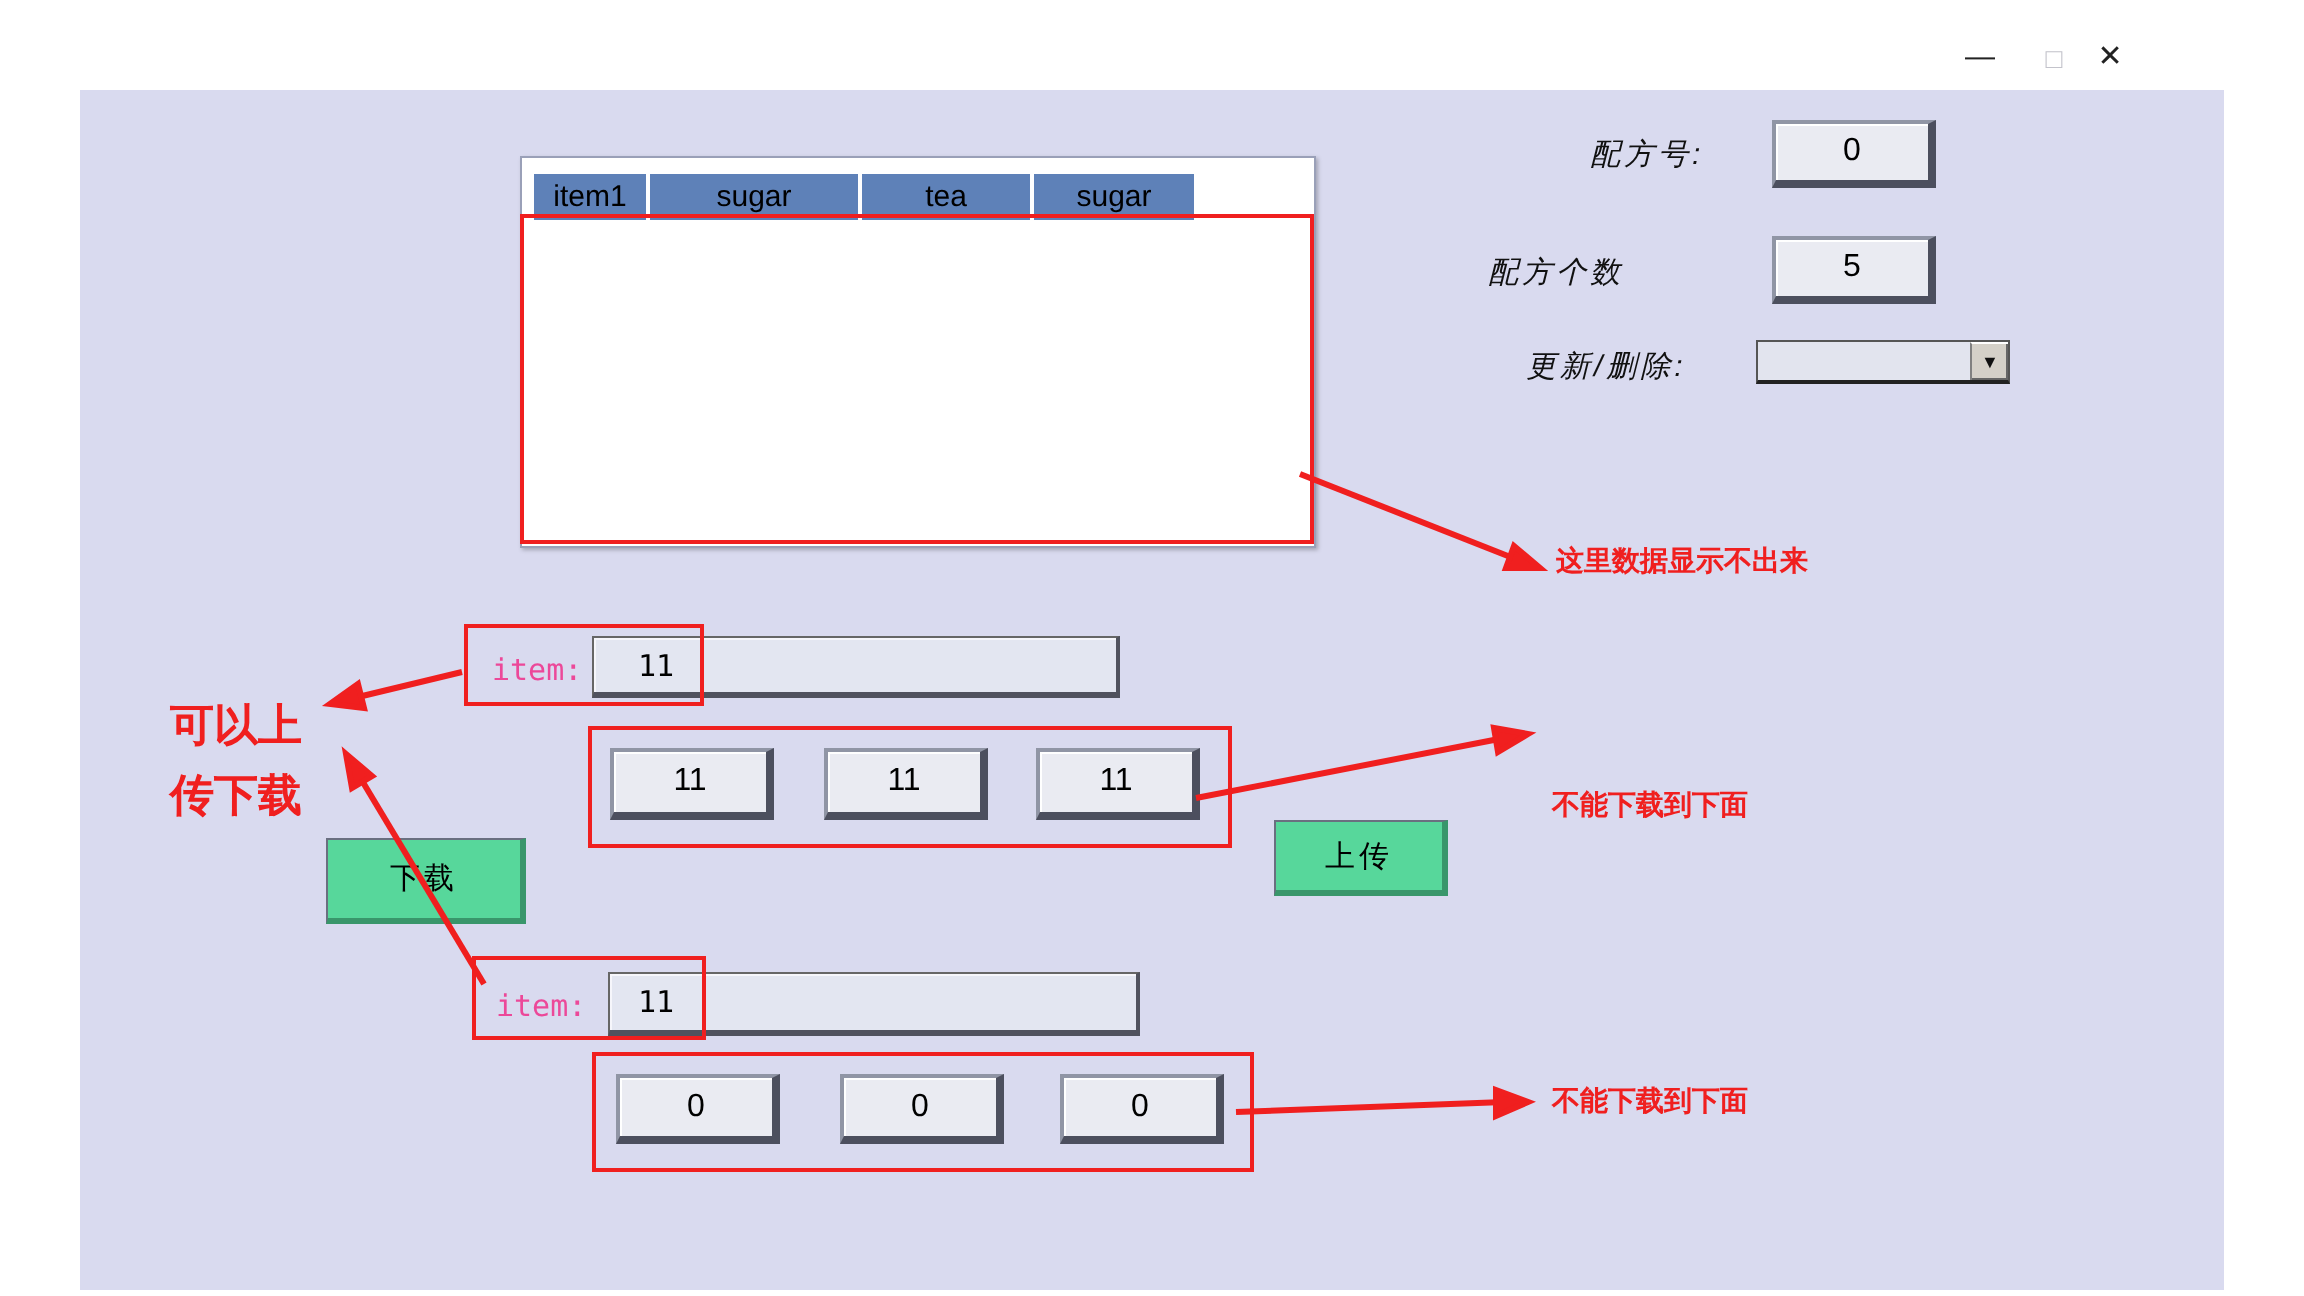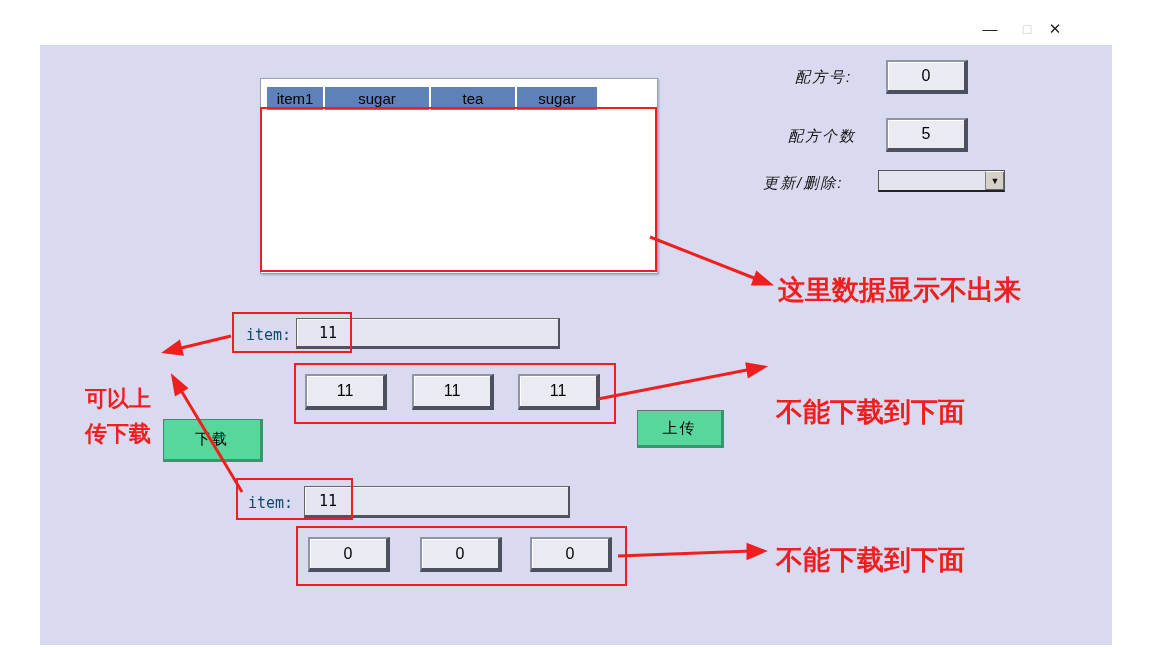--- a/index.html
+++ b/index.html
@@ -48,21 +48,21 @@
   }
 
   
   .lbl {
     position: absolute; font-size: 15px; color: #111; letter-spacing: 2px;
     white-space: nowrap;
     font-style: italic;
   }
   .mono-label {
     position: absolute; font-family: "DejaVu Sans Mono", monospace;
-    font-size: 15px; color: #0c4a6e; white-space: nowrap;
+    font-size: 15px; color: #ec4899; white-space: nowrap;
   }
 
   
   .field3d {
     position: absolute; background: #eaebf2;
     border: 2px solid #9095a5;
     border-right: 4px solid #4c4f5e;
     border-bottom: 4px solid #4c4f5e;
     box-shadow: inset 1px 1px 0 #ffffff;
     display: flex; align-items: center; justify-content: center;
@@ -96,24 +96,24 @@
   .btn-green {
     position: absolute; background: #57d79b;
     border: 1px solid #6a6f80; border-right: 3px solid #39966b; border-bottom: 3px solid #39966b;
     display: flex; align-items: center; justify-content: center;
     font-size: 15px; color: #000; letter-spacing: 2px; cursor: pointer;
   }
 
   
   .ann-rect { position: absolute; border: 2px solid #f01f1f; pointer-events: none; }
   .note {
-    position: absolute; color: #f01f1f; font-size: 27px; font-weight: bold;
+    position: absolute; color: #f01f1f; font-size: 14px; font-weight: bold;
     white-space: nowrap;
   }
-  .note-small-line { line-height: 35px; font-size: 22px; margin-top: 36px; }
+  .note-small-line { line-height: 35px; font-size: 22px; }
   .arrow-layer {
     position: absolute; left: 0; top: 0; width: 1152px; height: 648px;
     pointer-events: none;
   }
 </style>
 </head>
 <body>
 
 <span class="win-btn" style="left:975px">—</span>
 <span class="win-btn max" style="left:1012px">□</span>
@@ -127,21 +127,21 @@
     <div class="th c1">sugar</div>
     <div class="th c2">tea</div>
     <div class="th c3">sugar</div>
   </div>
   <div class="table-body"></div>
 </div>
 
 <div class="lbl" style="left:795px; top:68px">配方号:</div>
 <div class="field3d" style="left:886px; top:60px; width:82px; height:34px">0</div>
 
-<div class="lbl" style="left:788px; top:127px">配方个数</div>
+<div class="lbl" style="left:744px; top:127px">配方个数</div>
 <div class="field3d" style="left:886px; top:118px; width:82px; height:34px">5</div>
 
 <div class="lbl" style="left:763px; top:174px">更新/删除:</div>
 <div class="combo">
   <span class="combo-value"></span>
   <span class="combo-arrow">▼</span>
 </div>
 
 <div class="mono-label" style="left:246px; top:326px">item:</div>
 <div class="item-input" style="left:296px; top:318px; width:264px; height:31px; padding-left:22px">11</div>

